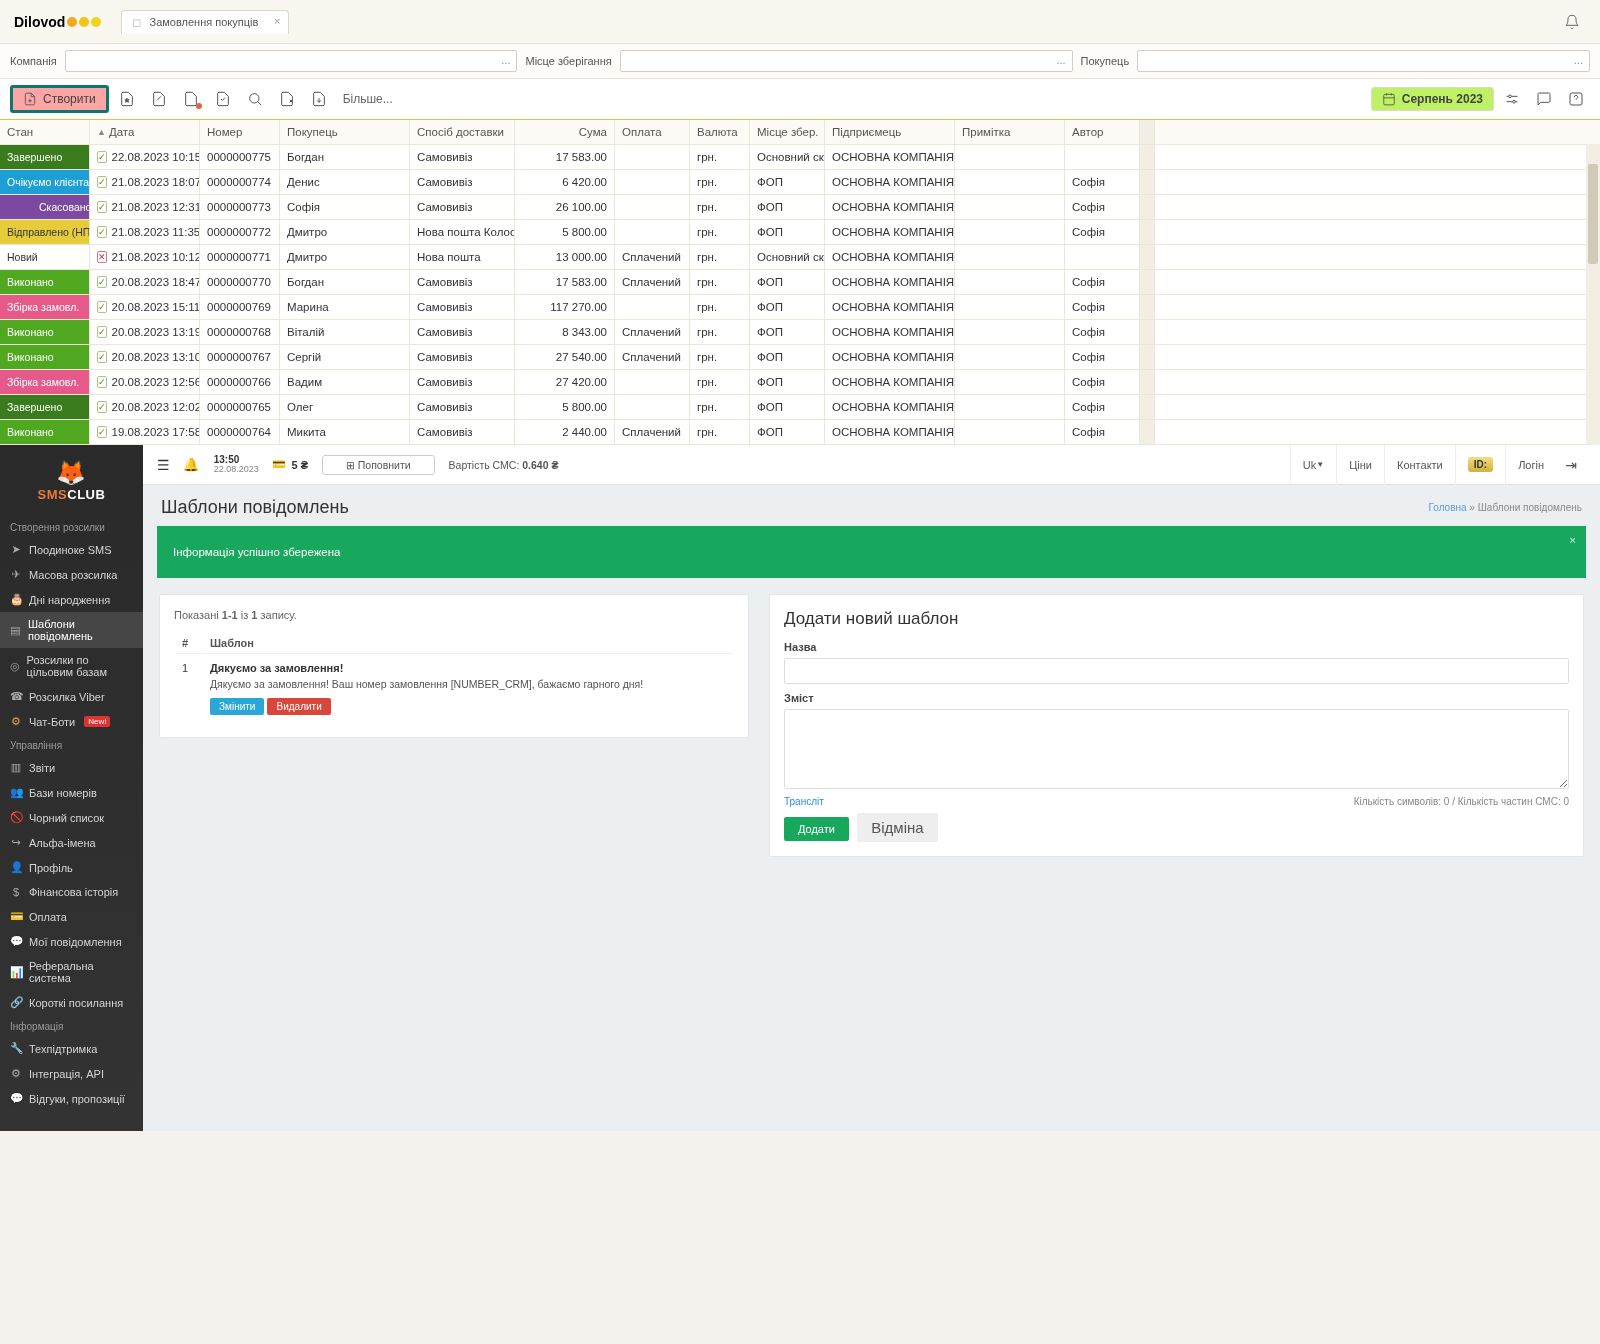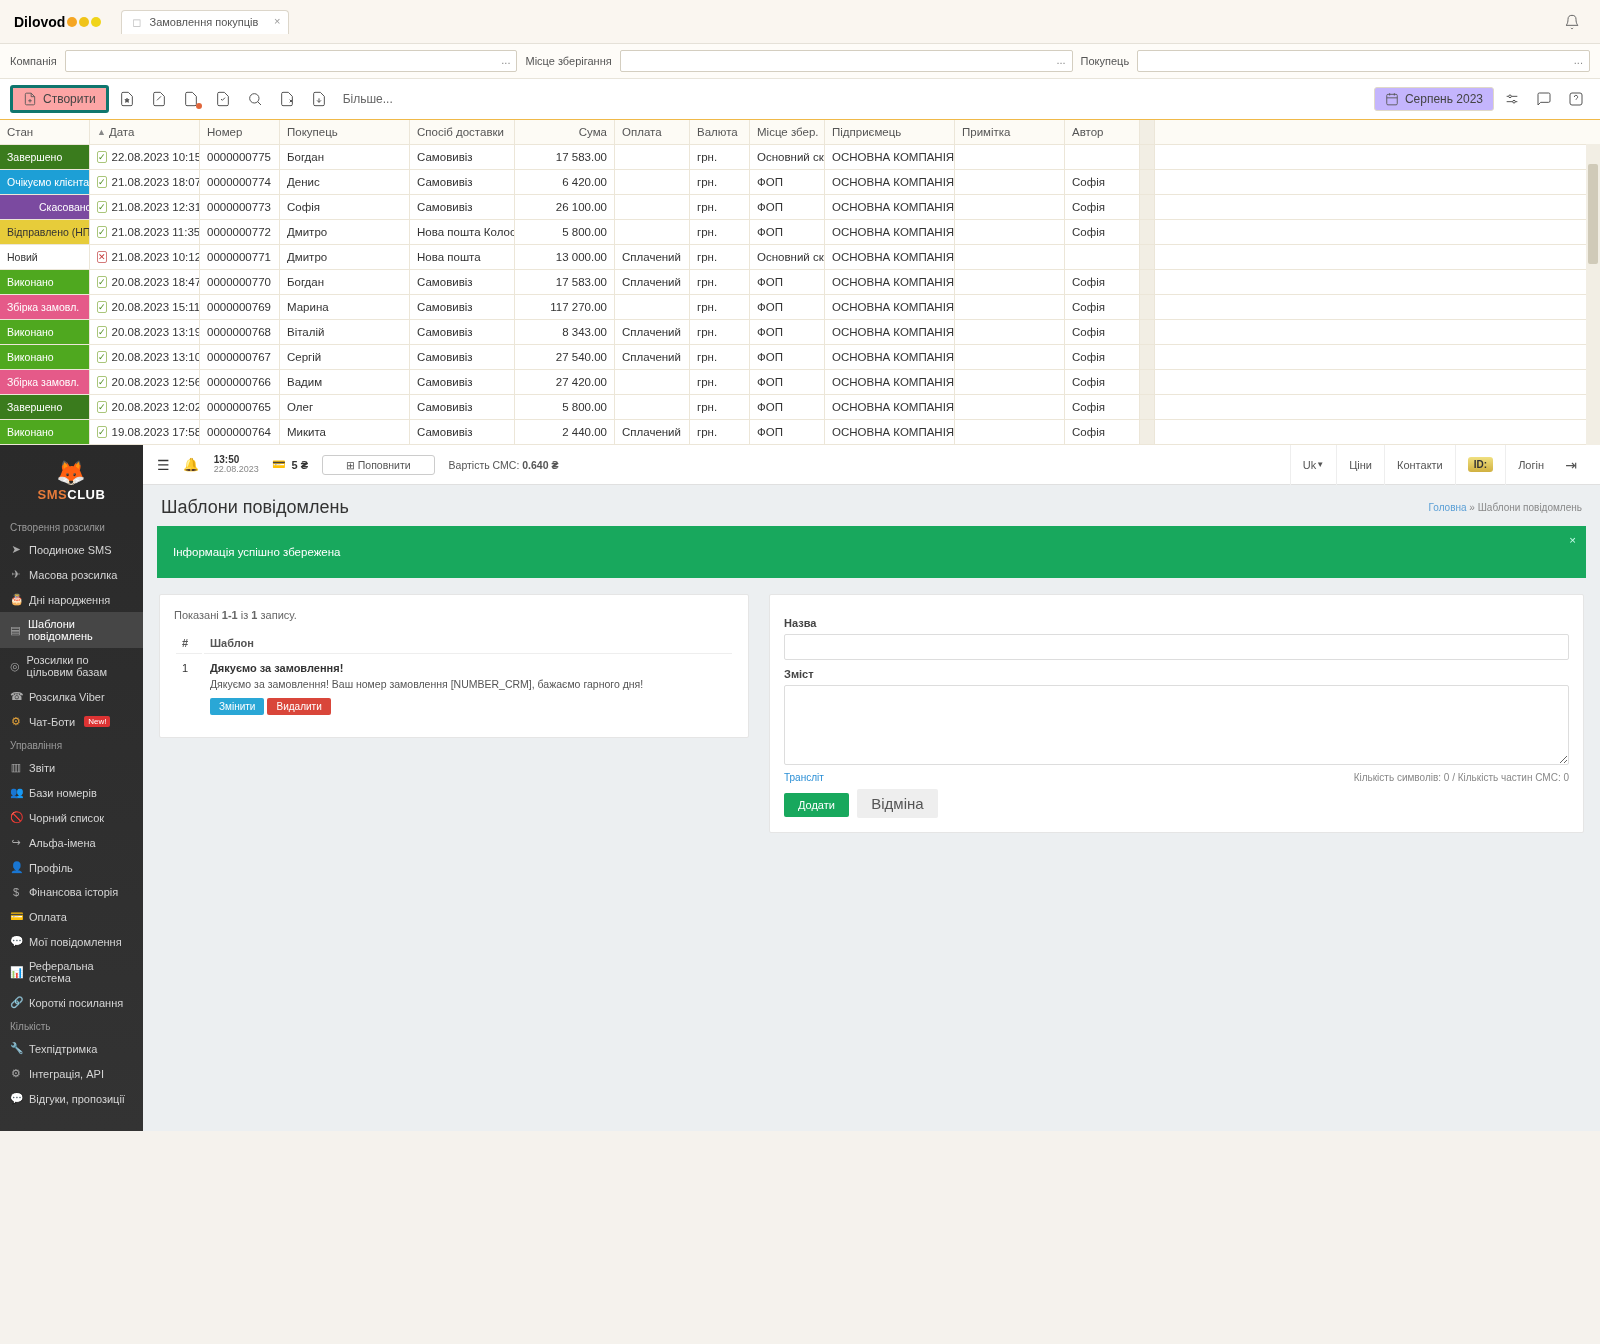--- a/index.html
+++ b/index.html
@@ -18,21 +18,21 @@
 .filter-row label { color: #555; font-size: 11px; }
 .combo { flex: 0 0 auto; height: 22px; border: 1px solid #d4ceC0; background: #fff; border-radius: 2px; position: relative; padding: 3px 22px 3px 6px; min-width: 260px; font-size: 11px; color: #888; }
 .combo::after { content: "..."; position: absolute; right: 6px; top: 3px; color: #888; }
 
 .toolbar-row { display: flex; align-items: center; gap: 4px; padding: 6px 10px; background: #fff; border-bottom: 1.5px solid #f0b949; }
 .btn-create { display: flex; align-items: center; gap: 6px; padding: 4px 10px; border: 3px solid #0f766e; border-radius: 3px; background: #fca5a5; font-size: 12px; color: #444; cursor: pointer; }
 .icon-btn { width: 28px; height: 26px; display: flex; align-items: center; justify-content: center; border-radius: 3px; color: #555; cursor: pointer; position: relative; }
 .icon-btn .dot-badge { position: absolute; right: 3px; bottom: 3px; width: 6px; height: 6px; background: #e0663b; border-radius: 50%; }
 .spacer { flex: 1; }
 .more-link { color: #666; font-size: 12px; cursor: pointer; margin-left: 6px; }
-.period-btn { display: flex; align-items: flex-start; gap: 6px; padding: 4px 10px; border: 1px solid #e0d9c8; border-radius: 3px; background: #c4b5fd; font-size: 12px; color: #444; cursor: pointer; font-weight: 400; }
+.period-btn { display: flex; align-items: flex-start; gap: 6px; padding: 4px 10px; border: 1px solid #e0d9c8; border-radius: 3px; background: #bef264; font-size: 12px; color: #444; cursor: pointer; font-weight: 700; }
 
 .grid-wrap { background: #fff; position: relative; }
 .grid-header, .grid-row { display: flex; border-bottom: 1px solid #ece6d8; }
 .grid-header { background: #fdfbf5; color: #555; font-size: 11px; position: sticky; top: 0; }
 .ghcell, .gcell { padding: 6px 7px; border-right: 1px solid #ece6d8; overflow: hidden; white-space: nowrap; text-overflow: ellipsis; font-size: 11.5px; display: flex; align-items: center; }
 .c-status { width: 90px; }
 .c-date   { width: 110px; }
 .c-num    { width: 80px; }
 .c-buyer  { width: 130px; }
 .c-deliv  { width: 105px; }
@@ -512,21 +512,21 @@
       </div>
     <div class="sc-item">
         <span class="sc-ico">📊</span>
         <span>Реферальна система</span>
       </div>
     <div class="sc-item">
         <span class="sc-ico">🔗</span>
         <span>Короткі посилання</span>
       </div>
 
-    <div class="sc-section-h">Кількість</div>
+    <div class="sc-section-h">Інформація</div>
     <div class="sc-item">
         <span class="sc-ico">🔧</span>
         <span>Техпідтримка</span>
       </div>
     <div class="sc-item">
         <span class="sc-ico">⚙</span>
         <span>Інтеграція, API</span>
       </div>
     <div class="sc-item">
         <span class="sc-ico">💬</span>
@@ -601,20 +601,21 @@
               <div class="tpl-body">Дякуємо за замовлення! Ваш номер замовлення [NUMBER_CRM], бажаємо гарного дня!</div>
               <span class="pill pill-blue">Змінити</span>
               <span class="pill pill-red">Видалити</span>
             </td>
           </tr>
         </tbody>
           </table>
       </div>
 
       <div class="panel panel-right">
+        <h2>Додати новий шаблон</h2>
         <label class="fld-label">Назва</label>
         <input class="fld-input" style="">
         <label class="fld-label">Зміст</label>
         <textarea class="fld-text" style=""></textarea>
         <div class="under-row">
           <span class="translit">Трансліт</span>
           <span class="counter">Кількість символів: 0 / Кількість частин СМС: 0</span>
         </div>
         <button class="btn-add">Додати</button>
         <button class="btn-cancel">Відміна</button>

